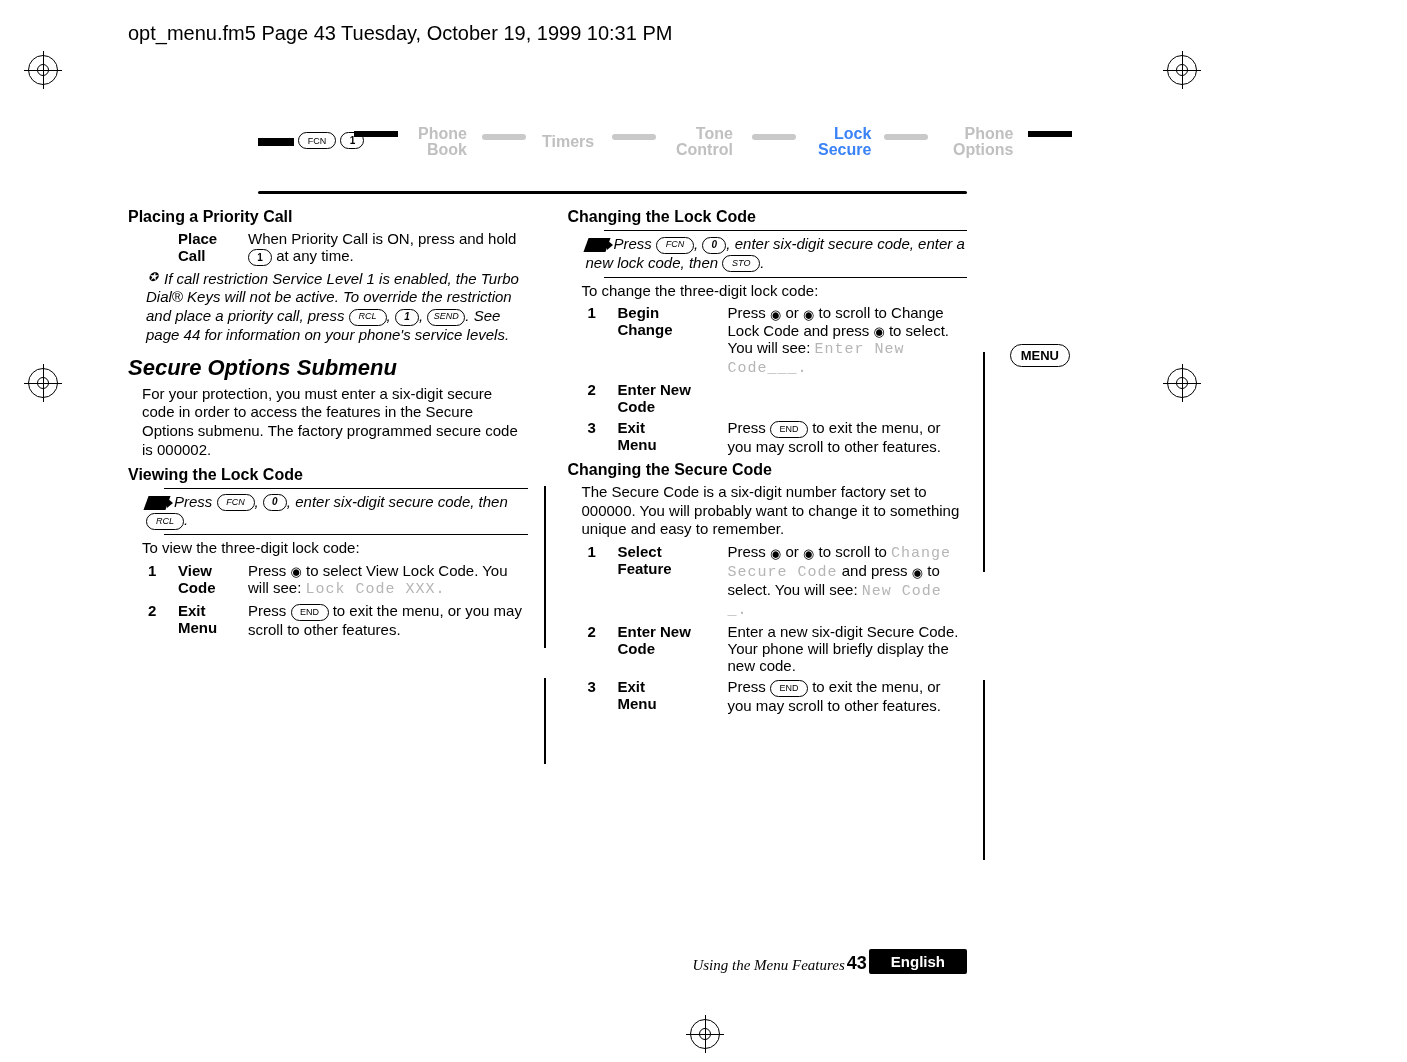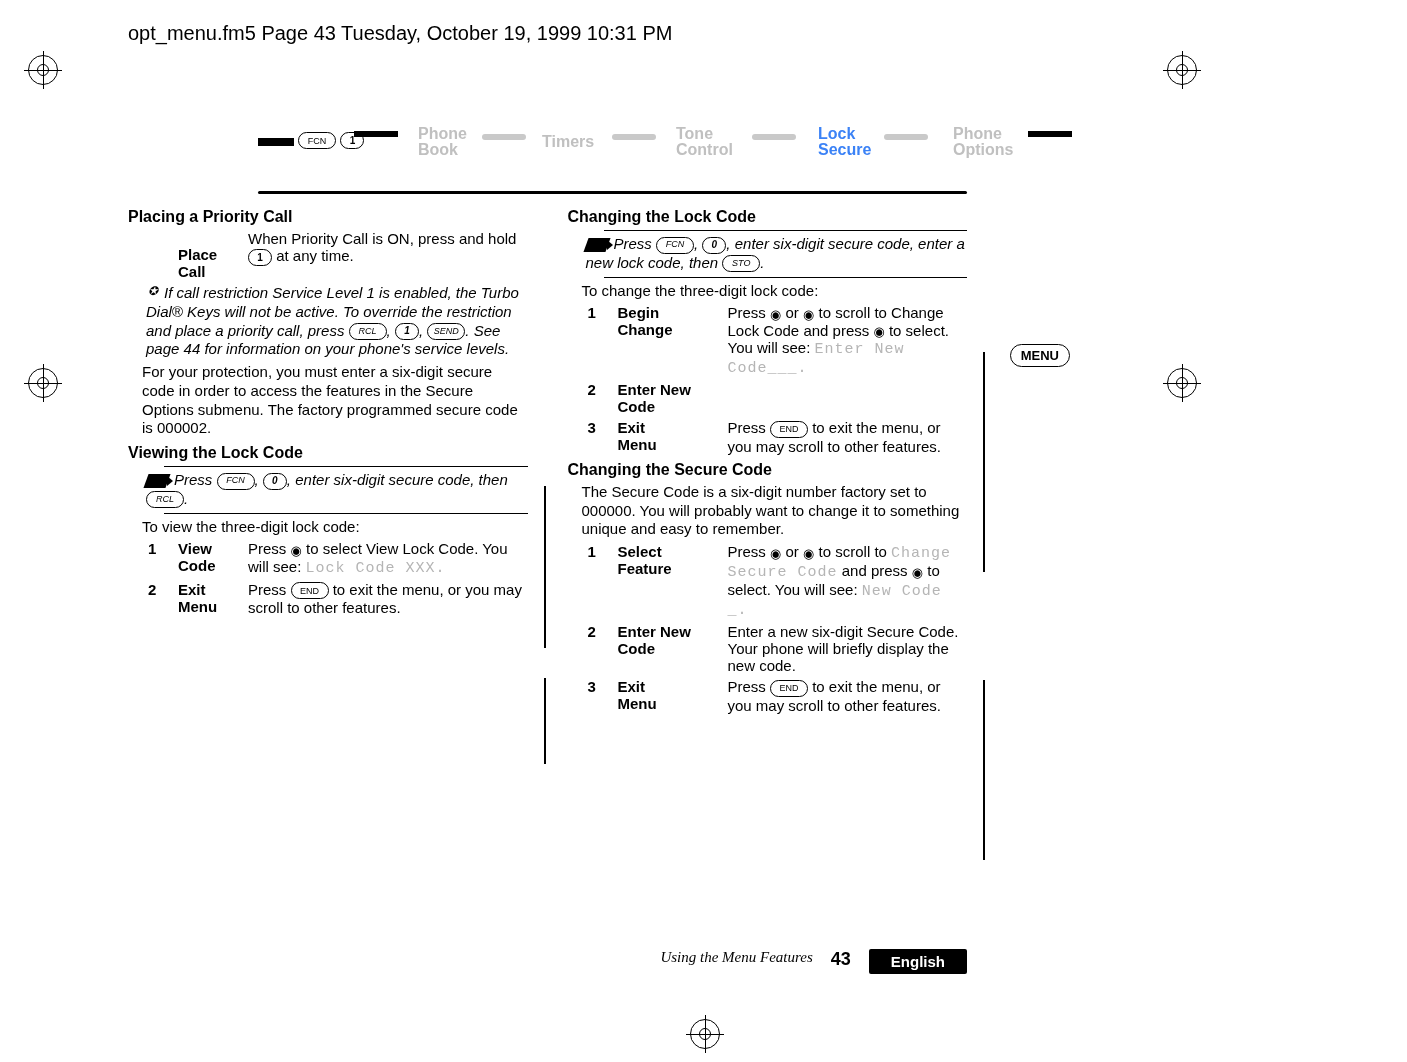--- a/index.html
+++ b/index.html
@@ -9,21 +9,21 @@
   .target::before{width:1px;height:38px;} .target::after{width:38px;height:1px;}
   .target .inner{width:10px;height:10px;border:1px solid #000;border-radius:50%;}
   .target.left-mid{left:28px;top:368px;} .target.right-mid{right:28px;top:368px;}
   .target.bot-mid{left:690px;bottom:13px;}
   .target.top-right{right:28px;top:55px;} .target.top-left{left:28px;top:55px;}
   .runhead{position:absolute;left:128px;top:22px;font-size:20px;}
   .content{position:absolute;left:128px;top:120px;right:258px;}
   
   .crumbbar{position:relative;height:74px;margin-bottom:8px;}
   .crumbbar .lead{position:absolute;left:130px;top:18px;width:36px;height:8px;background:#000;}
-  .crumbbar .crumb{position:absolute;top:6px;text-align:left;font-size:16px;}
+  .crumbbar .crumb{position:absolute;top:6px;text-align:right;font-size:16px;}
   .crumbbar .crumb .top{display:block;line-height:16px;}
   .crumbbar .crumb .bot{display:block;line-height:16px;}
   .crumbbar .grey{color:#c0c0c0;font-weight:600;}
   .crumbbar .dark{color:#3b82f6;font-weight:700;}
   .crumbbar .link{position:absolute;top:14px;width:44px;height:6px;border-radius:6px;}
   .crumbbar .link.grey{background:#c9c9c9;}
   .crumbbar .underline{position:absolute;left:130px;right:0;bottom:0;height:3px;background:#000;border-radius:3px;}
   
   .cols{display:flex;gap:40px;}
   .col{flex:1;font-size:15px;}
@@ -39,21 +39,21 @@
   .arrowkey{display:inline-block;font-size:13px;vertical-align:middle;}
   .noteIcon{display:inline-block;width:22px;height:14px;background:#000;position:relative;vertical-align:middle;margin-right:6px;transform:skewX(-20deg);}
   .noteIcon::after{content:"";position:absolute;right:-5px;top:2px;width:0;height:0;border-top:5px solid transparent;border-bottom:5px solid transparent;border-left:6px solid #000;transform:skewX(20deg);}
   .hr{border:0;border-top:1px solid #000;margin:4px 0 4px 36px;}
   .hrshort{border:0;border-top:1px solid #000;margin:4px 0 4px 0;}
   .lcd{font-family:"Courier New",monospace;color:#b5b5b5;letter-spacing:1px;}
   .ital{font-style:italic;}
   .hangIcon{display:inline-block;width:14px;text-align:center;vertical-align:top;font-size:12px;margin-right:4px;}
   .sidebarMenu{position:absolute;right:155px;top:344px;}
   .menuBadge{display:inline-block;border:1.6px solid #000;border-radius:18px;padding:3px 10px;font-weight:700;font-size:13px;}
-  .footer{position:absolute;left:128px;right:258px;bottom:88px;display:flex;justify-content:flex-end;align-items:flex-start;gap:18px;font-size:15px;}
+  .footer{position:absolute;left:128px;right:258px;bottom:88px;display:flex;justify-content:flex-end;align-items:flex-end;gap:2px;font-size:15px;}
   .footer .using{font-style:italic;font-family:Georgia,serif;}
   .footer .pg{font-weight:700;font-size:18px;}
   .footer .lang{background:#000;color:#fff;padding:4px 22px;font-weight:700;border-radius:2px;}
   .col .vbar{position:absolute;width:2px;background:#000;}
 </style>
 </head>
 <body>
 
 <div class="page">
 
@@ -110,32 +110,33 @@
       <span style="position:absolute;left:900px;top:11px;width:44px;height:6px;background:#000;"></span>
       <div class="underline"></div>
     </div>
 
     <div class="cols">
 
       <div class="col" style="position:relative;">
         <div class="h4">Placing a Priority Call</div>
         <div class="stepRow">
           <div class="stepNum"></div>
-          <div class="stepLabel" style="width:70px;margin-top:16px;">
+          <div class="stepLabel" style="width:70px;">
             <span>Place</span><br>
             <span>Call</span>
           </div>
           <div class="stepBody">
             <span>When Priority Call is ON, press and hold </span><span class="circbtn">1</span><span> at any time.</span>
           </div>
         </div>
         <div class="para ital">
           <span class="hangIcon">✪</span><span>If call restriction Service Level 1 is enabled, the Turbo Dial® Keys will not be active. To override the restriction and place a priority call, press </span><span class="pill">RCL</span>, <span class="circbtn">1</span>, <span class="pill">SEND</span><span>. See page 44 for information on your phone's service levels.</span>
         </div>
 
+        <div class="h3ital">Secure Options Submenu</div>
         <div class="para" style="padding-left:14px;">For your protection, you must enter a six-digit secure code in order to access the features in the Secure Options submenu. The factory programmed secure code is 000002.</div>
 
         <div class="h4">Viewing the Lock Code</div>
         <hr class="hr">
         <div class="para ital">
           <span class="noteIcon"></span><span>Press </span><span class="pill">FCN</span>, <span class="circbtn">0</span><span>, enter six-digit secure code, then </span><span class="pill">RCL</span>.
         </div>
         <hr class="hr">
         <div class="para" style="padding-left:14px;">To view the three-digit lock code:</div>
 

